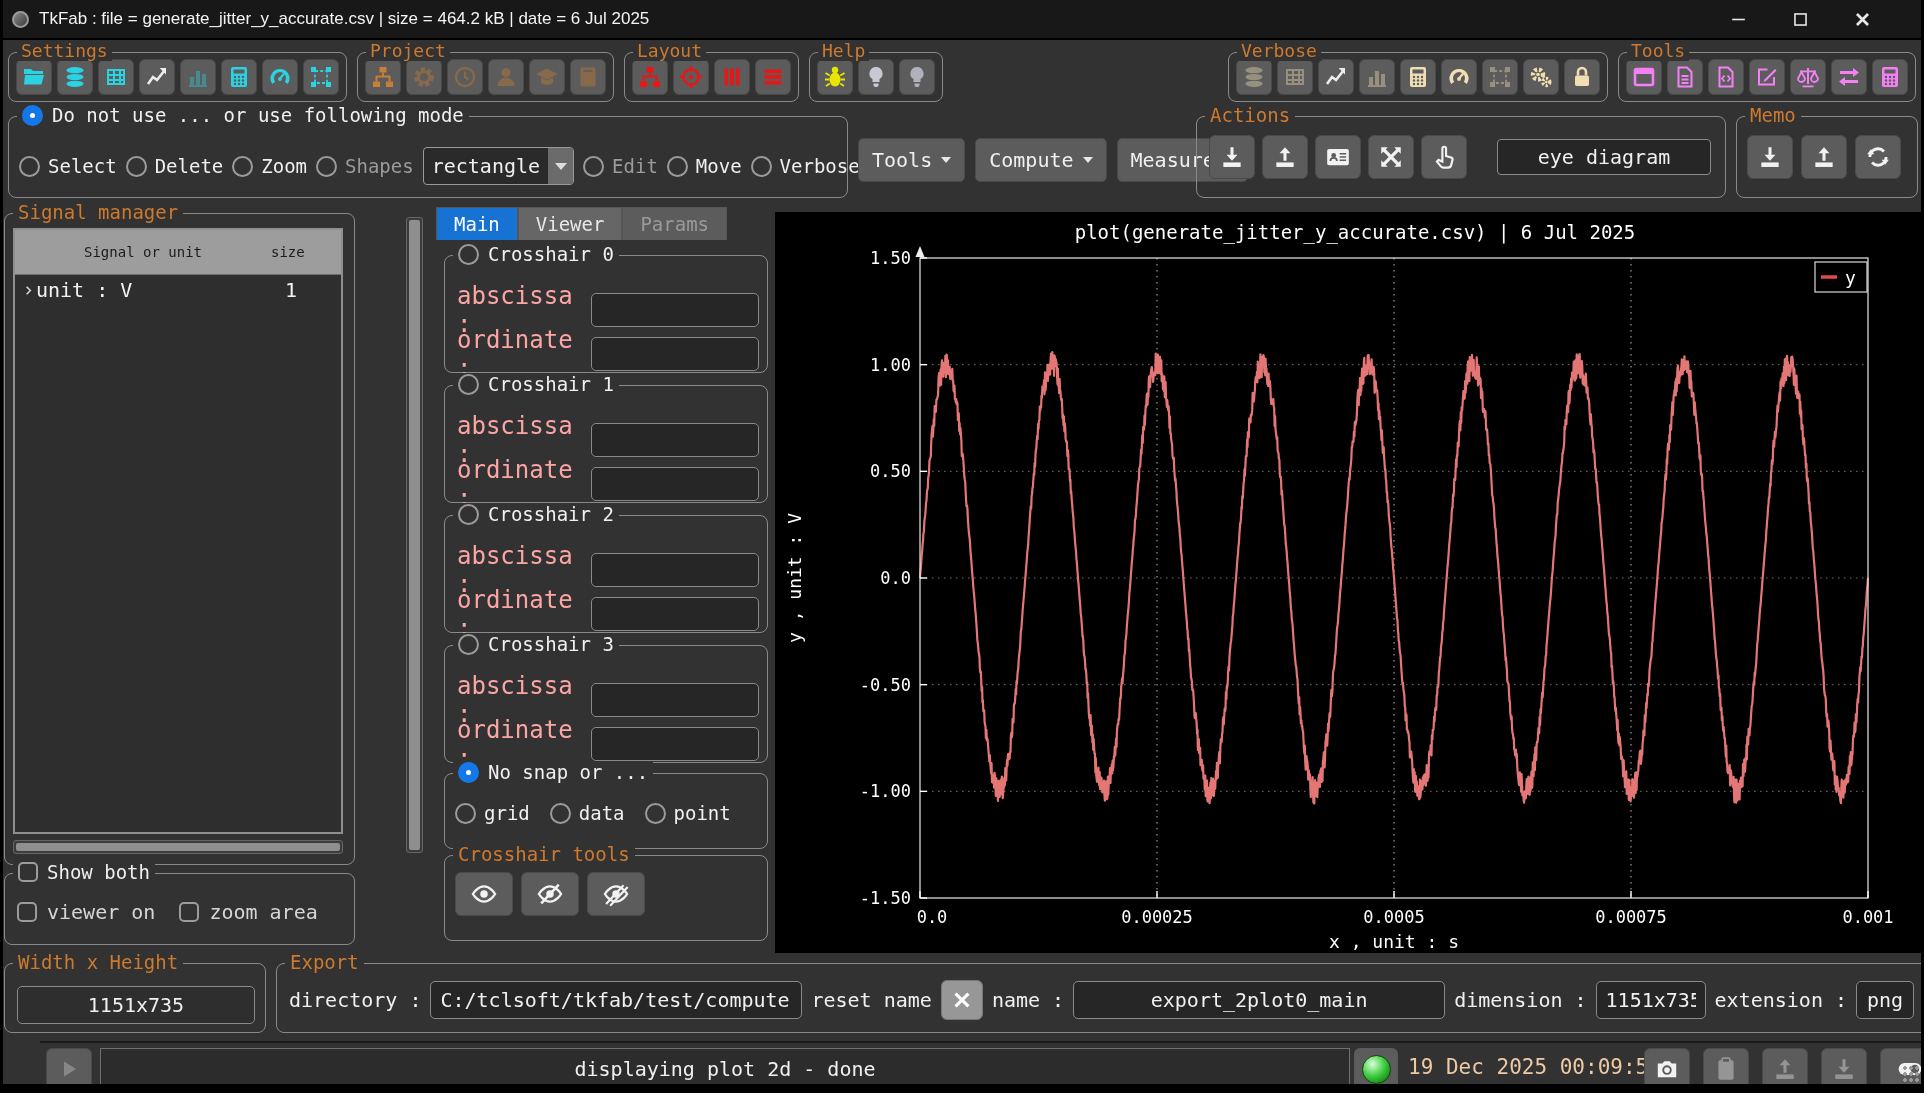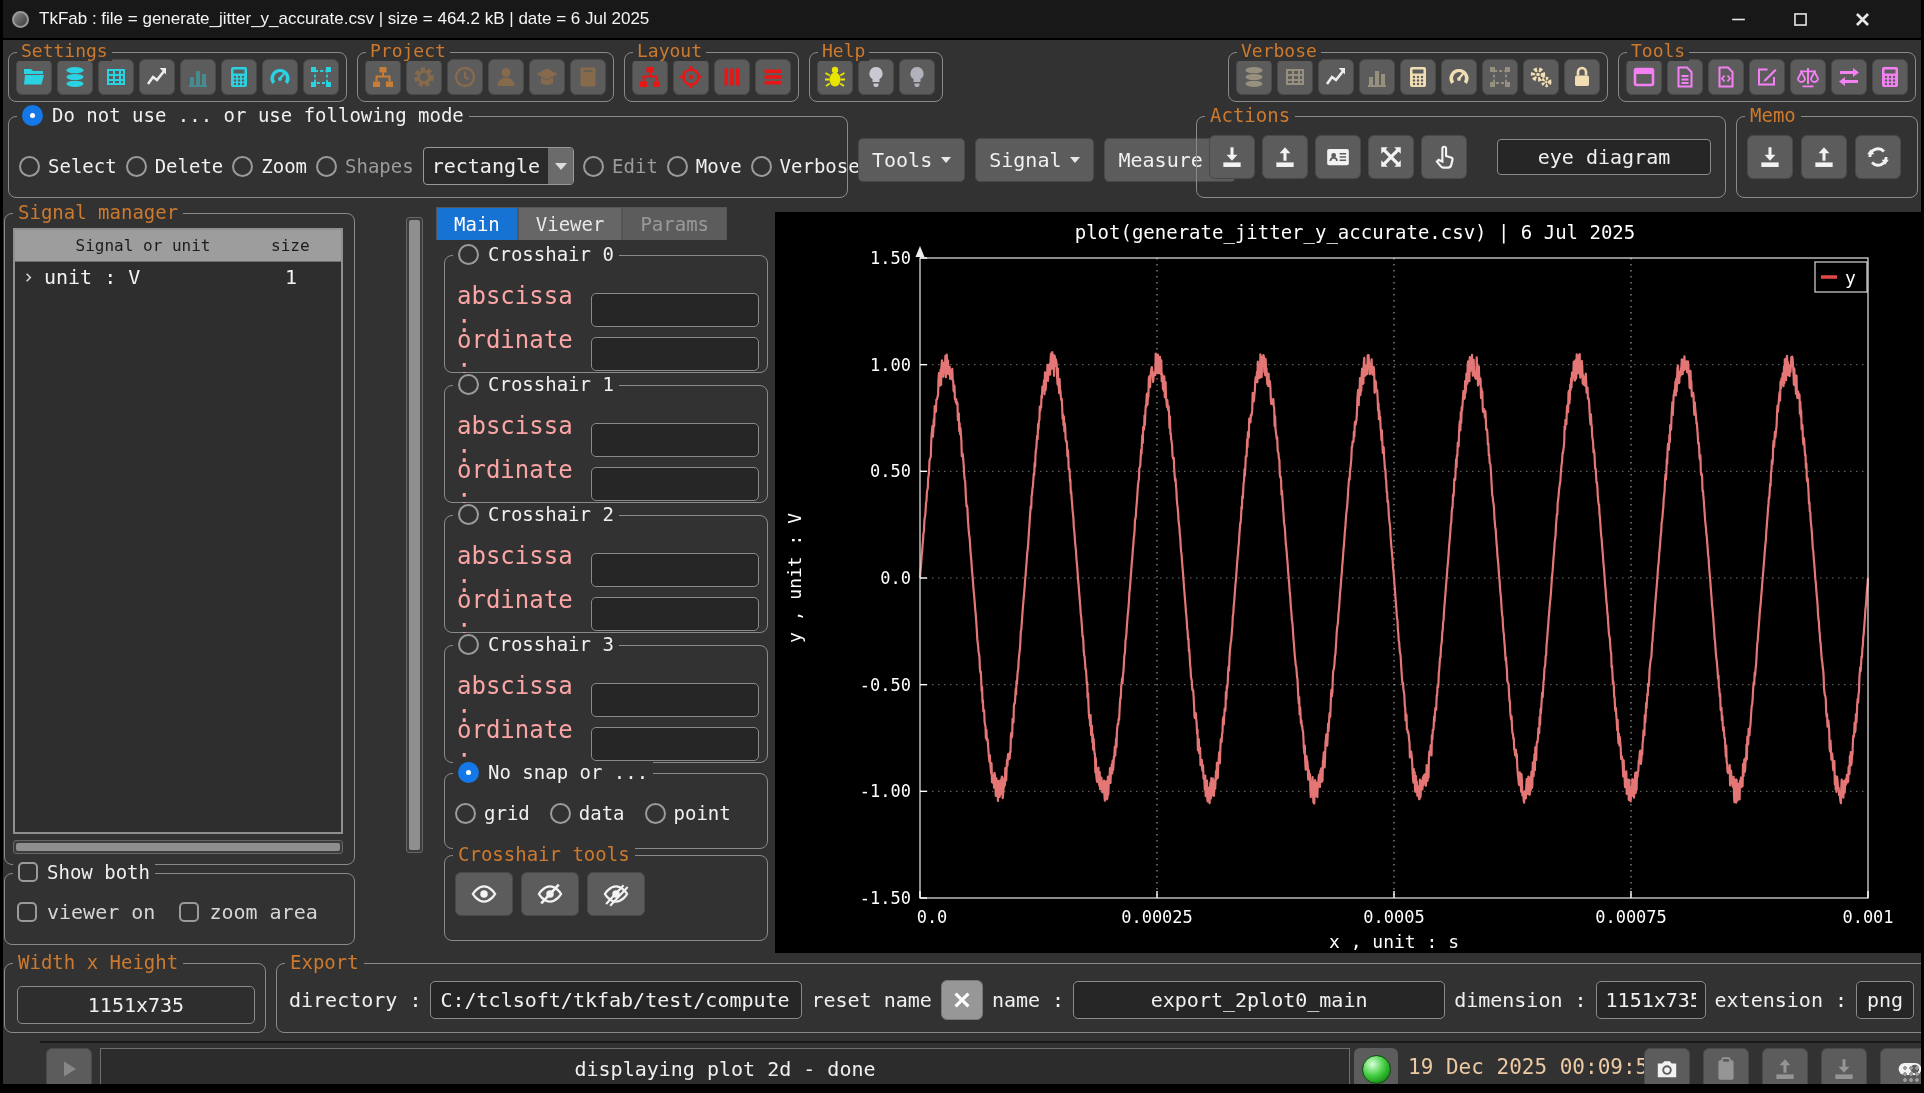--- a/index.html
+++ b/index.html
@@ -68,26 +68,26 @@
     border:1px solid #8a8a8a; border-radius:4px; color:#f0f0f0; text-align:center;
     font:20px "DejaVu Sans Mono", monospace; }
   #memo-frame { left:1736px; top:16px; width:182px; height:82px; }
   #memo-frame .btnrow { position:absolute; left:10px; top:18px; display:flex; gap:8px; }
 
   
   .main-area { position:relative; height:748px; }
   #signal-frame { left:4px; top:8px; width:351px; height:652px; }
   .tree { position:absolute; left:8px; top:14px; width:330px; height:606px;
     background:#2e2e2e; border:2px solid #8f8f8f; }
-  .tree-header { display:grid; grid-template-columns:1fr 70px; height:32px; align-items:center;
-    background:#9d9d9d; color:#1c1c1c; font-size:16px; border-bottom:1px solid #6f6f6f; }
+  .tree-header { display:grid; grid-template-columns:1fr 70px; height:45px; align-items:center;
+    background:#9d9d9d; color:#1c1c1c; font-size:14px; border-bottom:1px solid #6f6f6f; }
   .tree-header .c1 { text-align:center; }
   .tree-row { display:grid; grid-template-columns:1fr 70px; height:30px; align-items:center;
     font-size:20px; color:#f2f2f2; }
-  .tree-row .nm { display:flex; align-items:center; gap:8px; padding-left:6px; }
+  .tree-row .nm { display:flex; align-items:center; padding-left:6px; }
   .tree-row .sz { padding-left:14px; }
   .hscroll { position:absolute; left:8px; top:626px; width:330px; height:14px;
     background:#3c3c3c; border:1px solid #666; border-radius:3px; }
   .hscroll .thumb, .vscroll .thumb { position:absolute; inset:2px; background:#8f8f8f; border-radius:2px; }
   .vscroll { position:absolute; left:406px; top:12px; width:17px; height:636px;
     background:#3c3c3c; border:1px solid #666; border-radius:3px; }
   #show-frame { left:4px; top:668px; width:351px; height:72px; }
   .checkbox { width:20px; height:20px; border:2px solid #9b9b9b; border-radius:5px;
     background:transparent; flex:none; }
   .check-item { display:flex; align-items:center; gap:10px; font-size:20px; color:#d6d6d6; }
@@ -601,21 +601,21 @@
             <span>Verbose</span>
           </span>
         </div>
     </div>
     <div id="mode-menus">
         <button class="menubtn">
           <span>Tools</span>
           <span class="tri-down"></span>
         </button>
         <button class="menubtn">
-          <span>Signal</span>
+          <span>Compute</span>
           <span class="tri-down"></span>
         </button>
         <button class="menubtn">
           <span>Measure</span>
           <span class="tri-down"></span>
         </button>
       </div>
     <div class="lframe" id="actions-frame">
       <div class="legend">Actions</div>
       <div class="btnrow">

